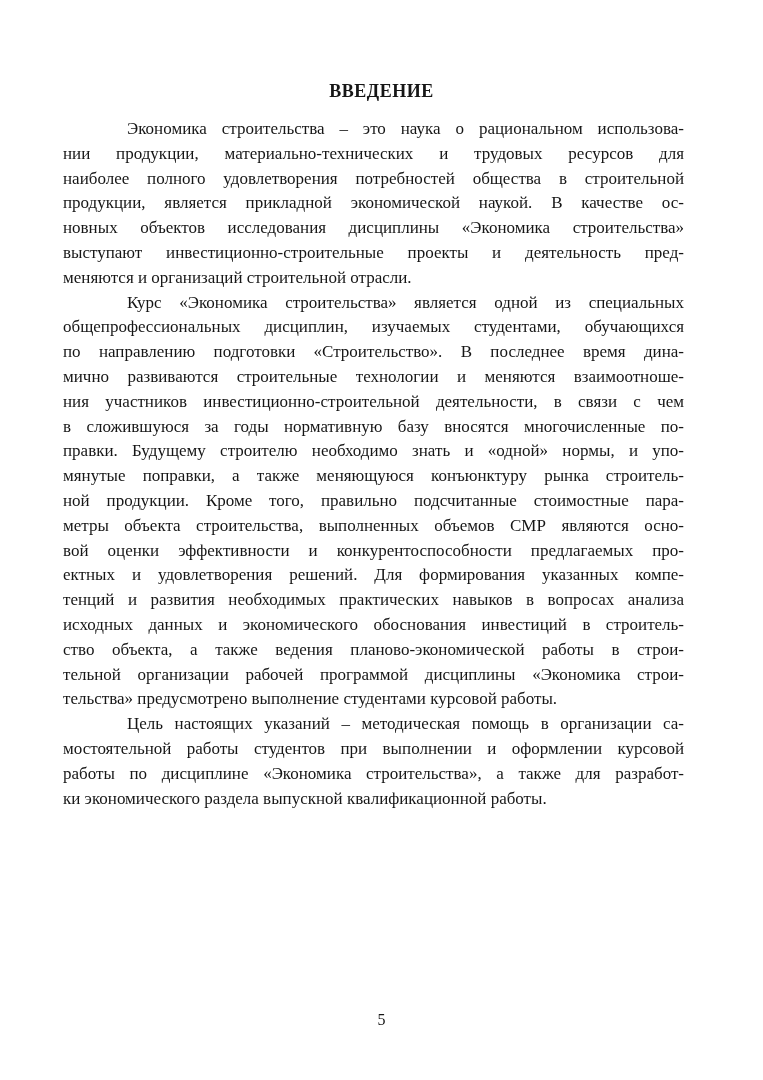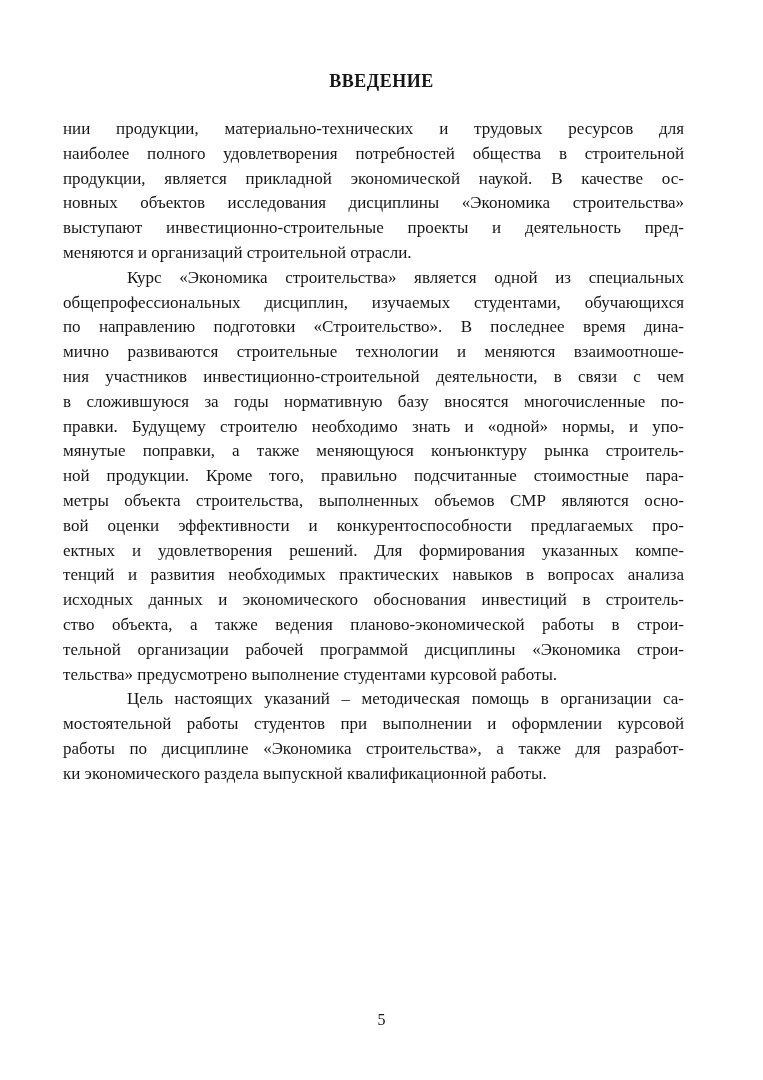--- a/index.html
+++ b/index.html
@@ -14,21 +14,21 @@
     background: #ffffff;
     overflow: hidden;
     font-family: "Liberation Serif", "DejaVu Serif", serif;
     color: #161616;
   }
   .section-title {
     position: absolute;
     top: 67px;
     left: 0;
     right: 0;
-    margin: 2px;
+    margin: 12px;
     text-align: center;
     font-size: 18px;
     line-height: 24px;
     font-weight: bold;
     letter-spacing: 0.5px;
   }
   .content {
     position: absolute;
     top: 117px;
     left: 63px;
@@ -62,20 +62,21 @@
   }
 </style>
 </head>
 <body>
 
 <div class="page">
   <h1 class="section-title">ВВЕДЕНИЕ</h1>
 
   <div class="content">
       <div class="paragraph">
+        <div class="line first">Экономика строительства – это наука о рациональном использова-</div>
         <div class="line">нии продукции, материально-технических и трудовых ресурсов для</div>
         <div class="line">наиболее полного удовлетворения потребностей общества в строительной</div>
         <div class="line">продукции, является прикладной экономической наукой. В качестве ос-</div>
         <div class="line">новных объектов исследования дисциплины «Экономика строительства»</div>
         <div class="line">выступают инвестиционно-строительные проекты и деятельность пред-</div>
         <div class="line last">меняются и организаций строительной отрасли.</div>
       </div>
       <div class="paragraph">
         <div class="line first">Курс «Экономика строительства» является одной из специальных</div>
         <div class="line">общепрофессиональных дисциплин, изучаемых студентами, обучающихся</div>

